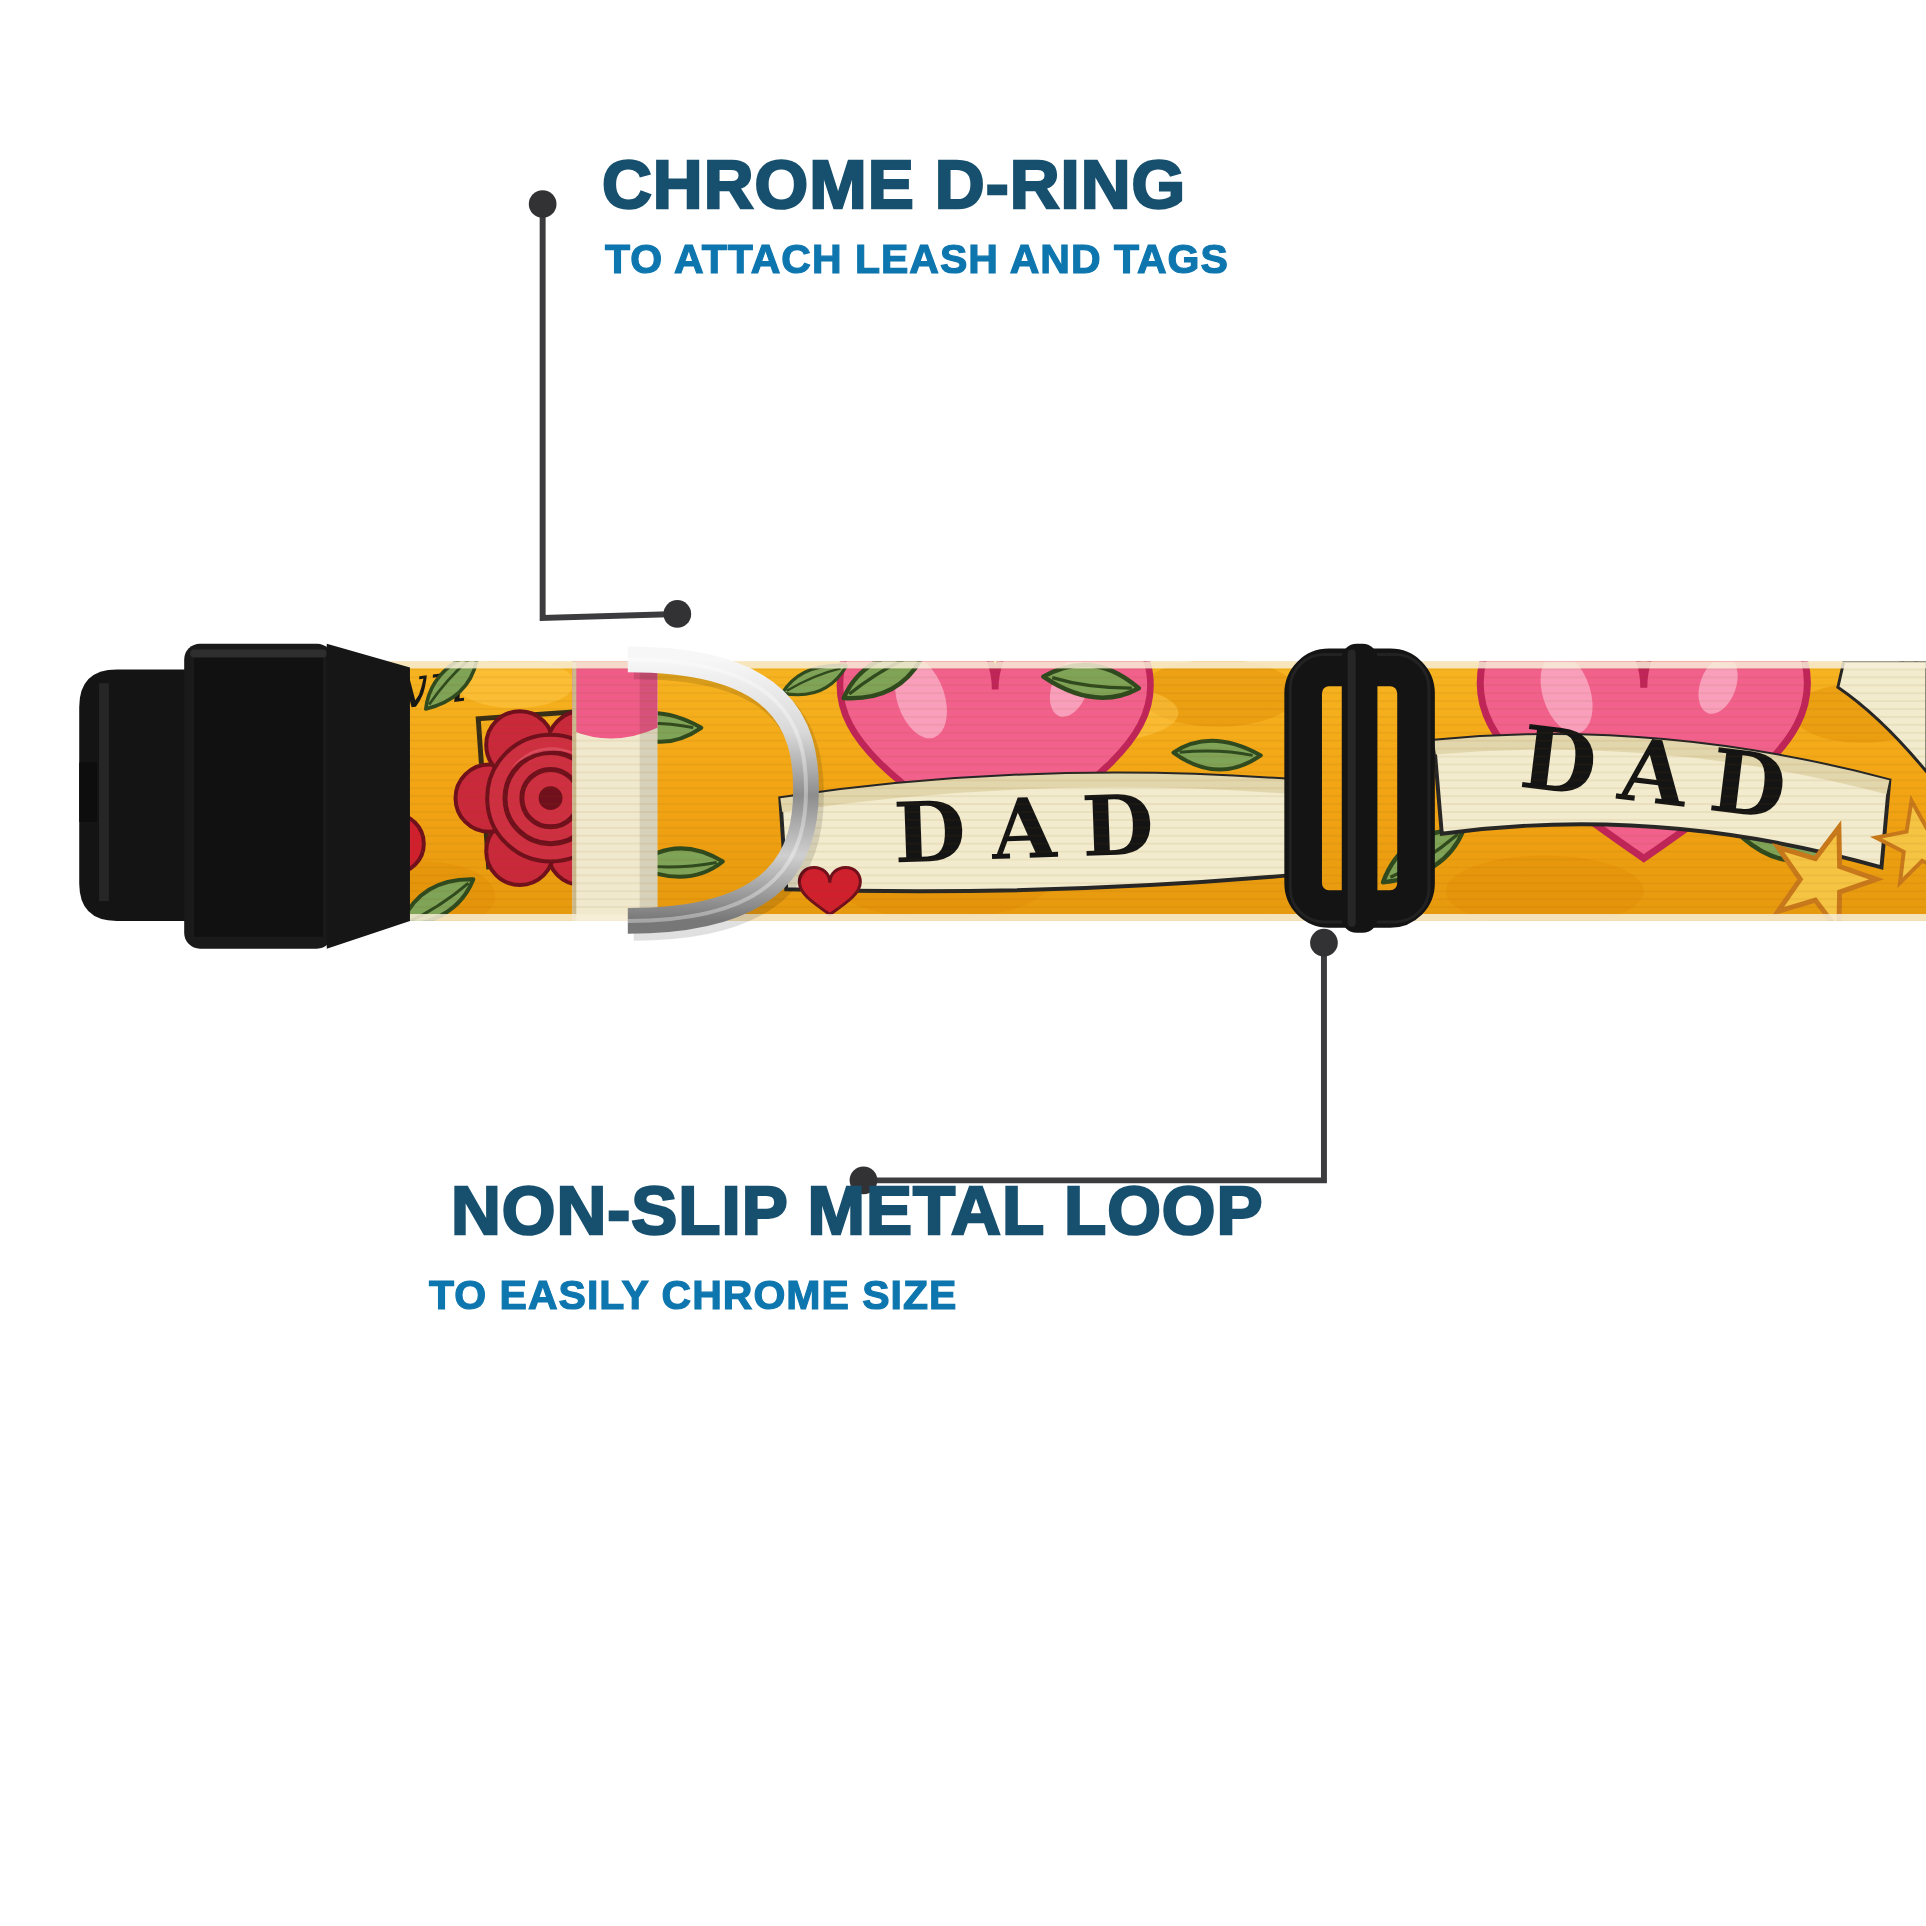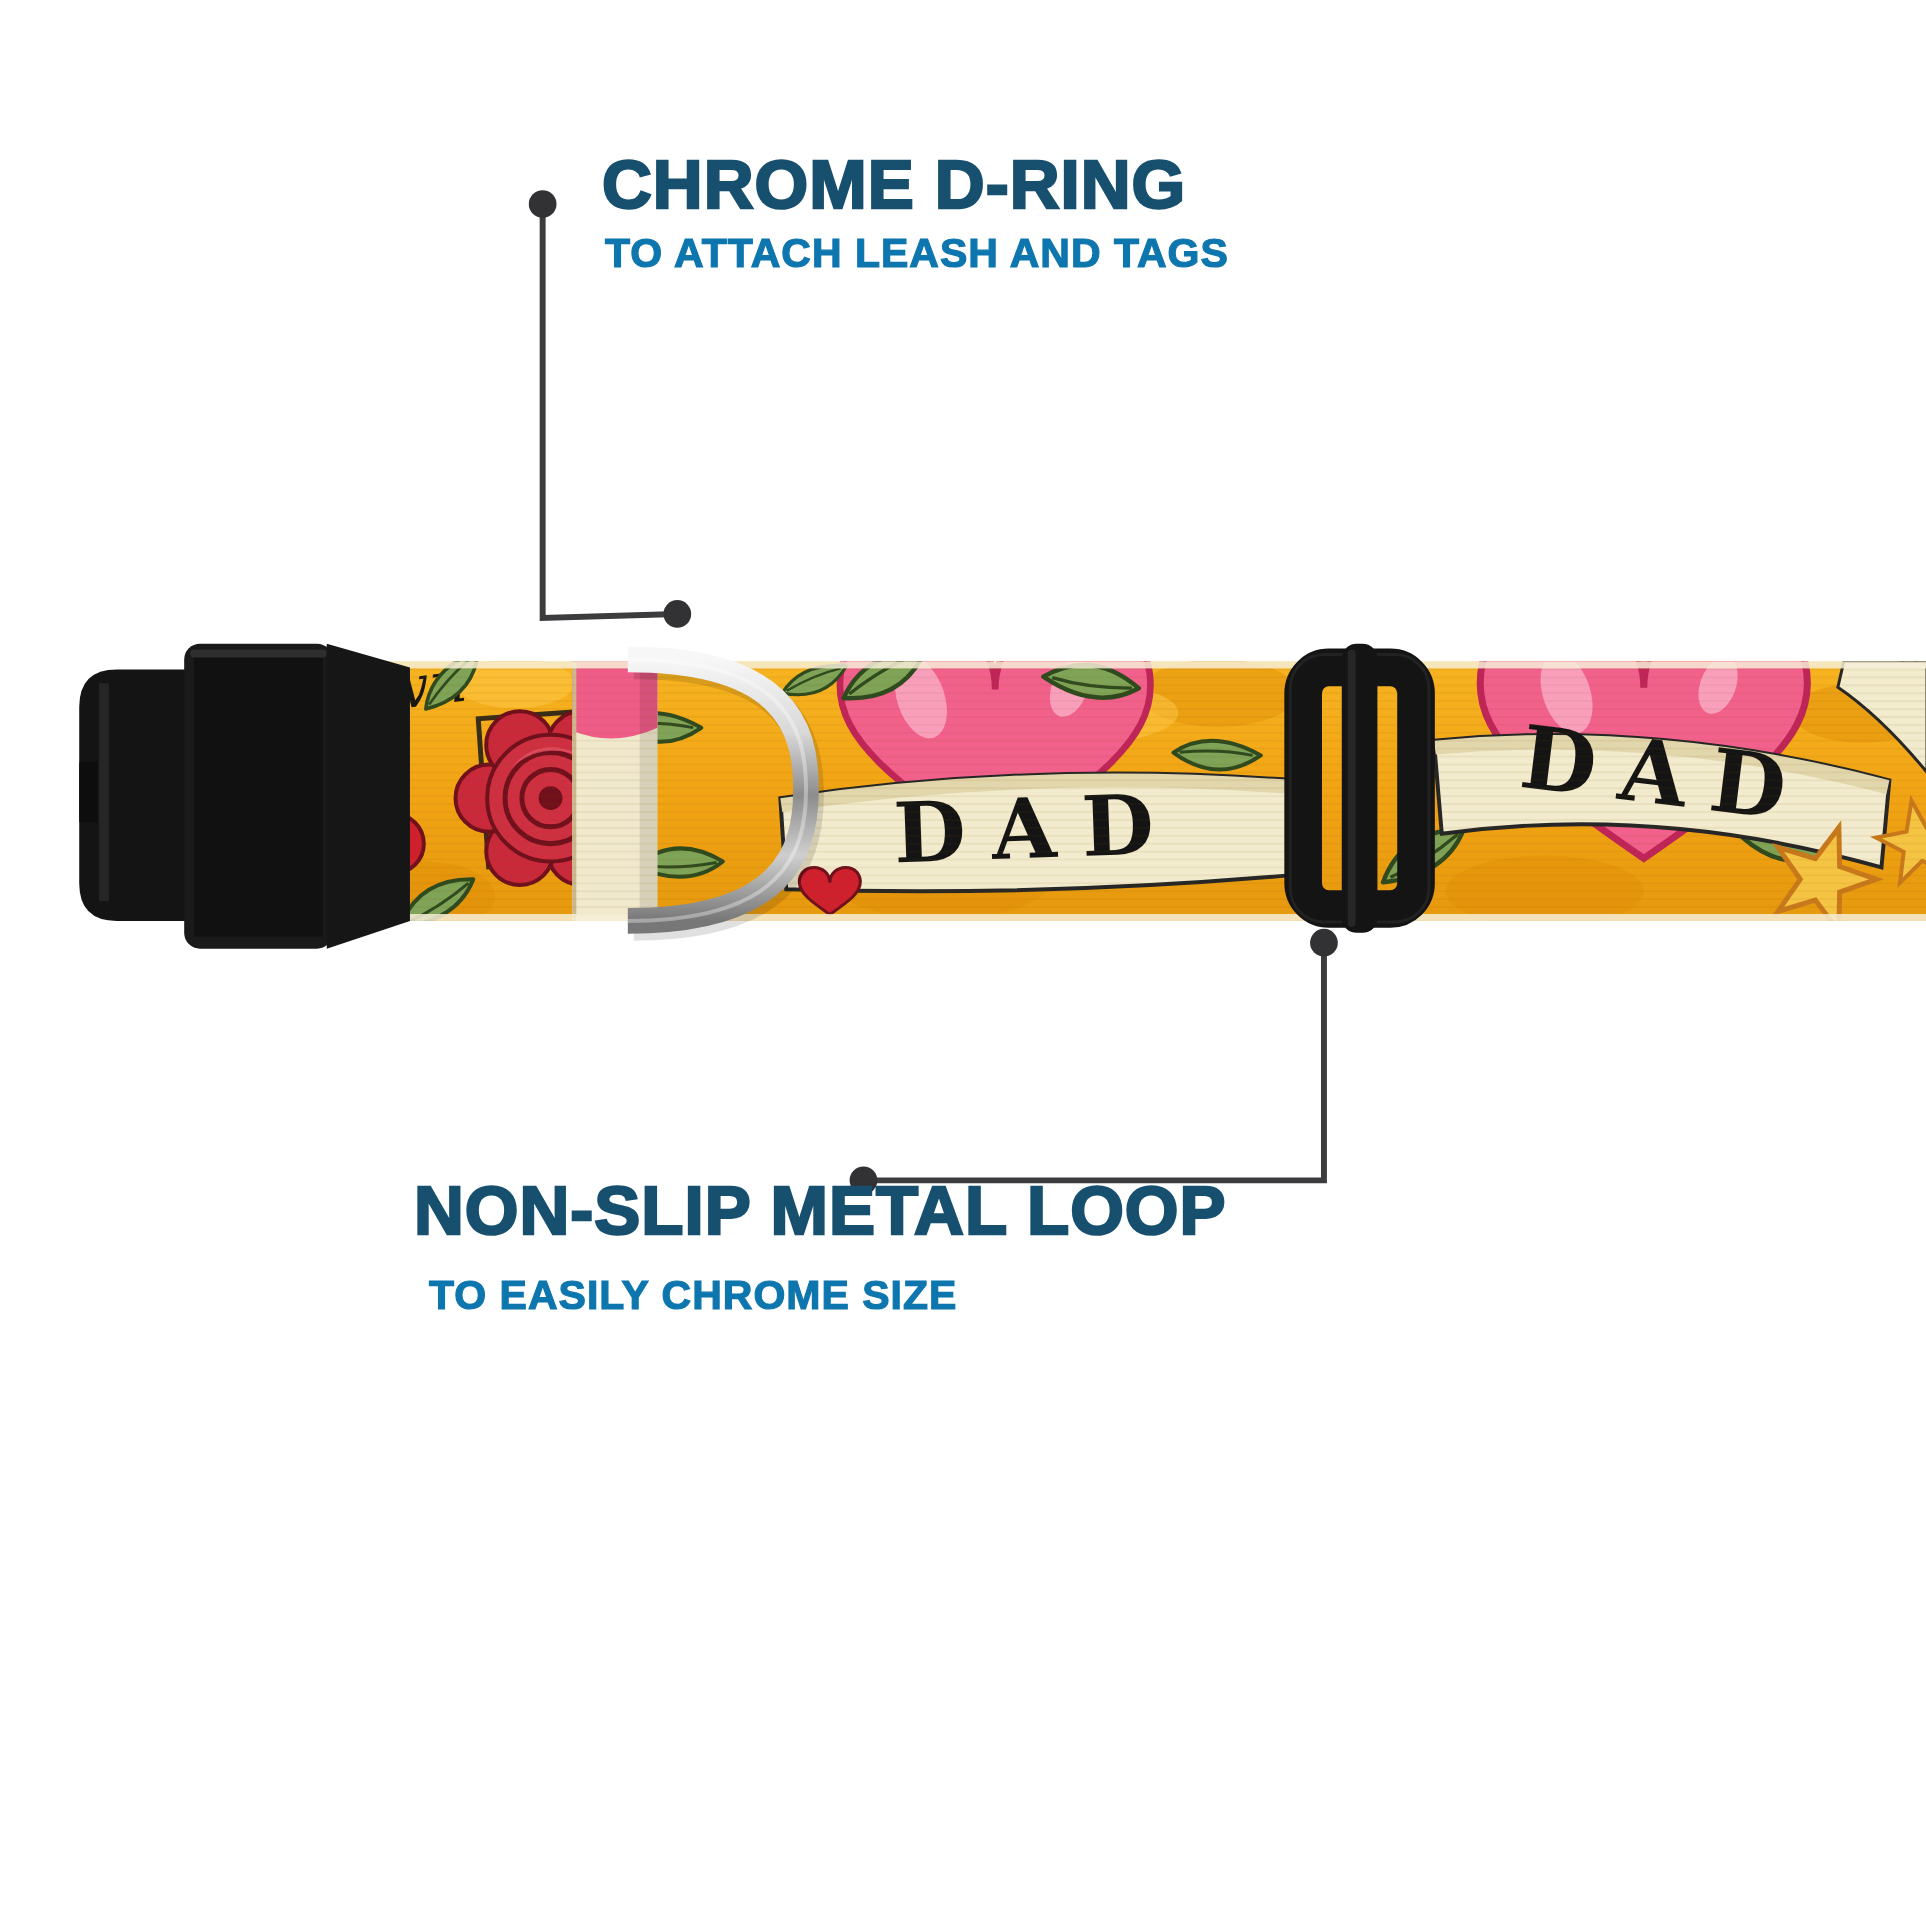--- a/index.html
+++ b/index.html
@@ -11,22 +11,22 @@
     position:absolute;color:#17506E;font-weight:700;font-size:69px;
     letter-spacing:1px;line-height:1;-webkit-text-stroke:2.5px #17506E;
     white-space:nowrap;
   }
   .callout-subtitle{
     position:absolute;color:#0E76AE;font-weight:700;font-size:41px;
     letter-spacing:1px;line-height:1;-webkit-text-stroke:1.2px #0E76AE;
     white-space:nowrap;
   }
   .t1{left:602px;top:150px;}
-  .s1{left:605px;top:233px;}
-  .t2{left:414px;top:1176px;}
+  .s1{left:605px;top:239px;}
+  .t2{left:451px;top:1176px;}
   .s2{left:429px;top:1275px;}
   svg{position:absolute;left:0;top:0;}
 </style>
 </head>
 <body>
 
 <div class="stage">
 
   <svg width="1927" height="1927" viewBox="0 0 1946 1946">
     <defs>

